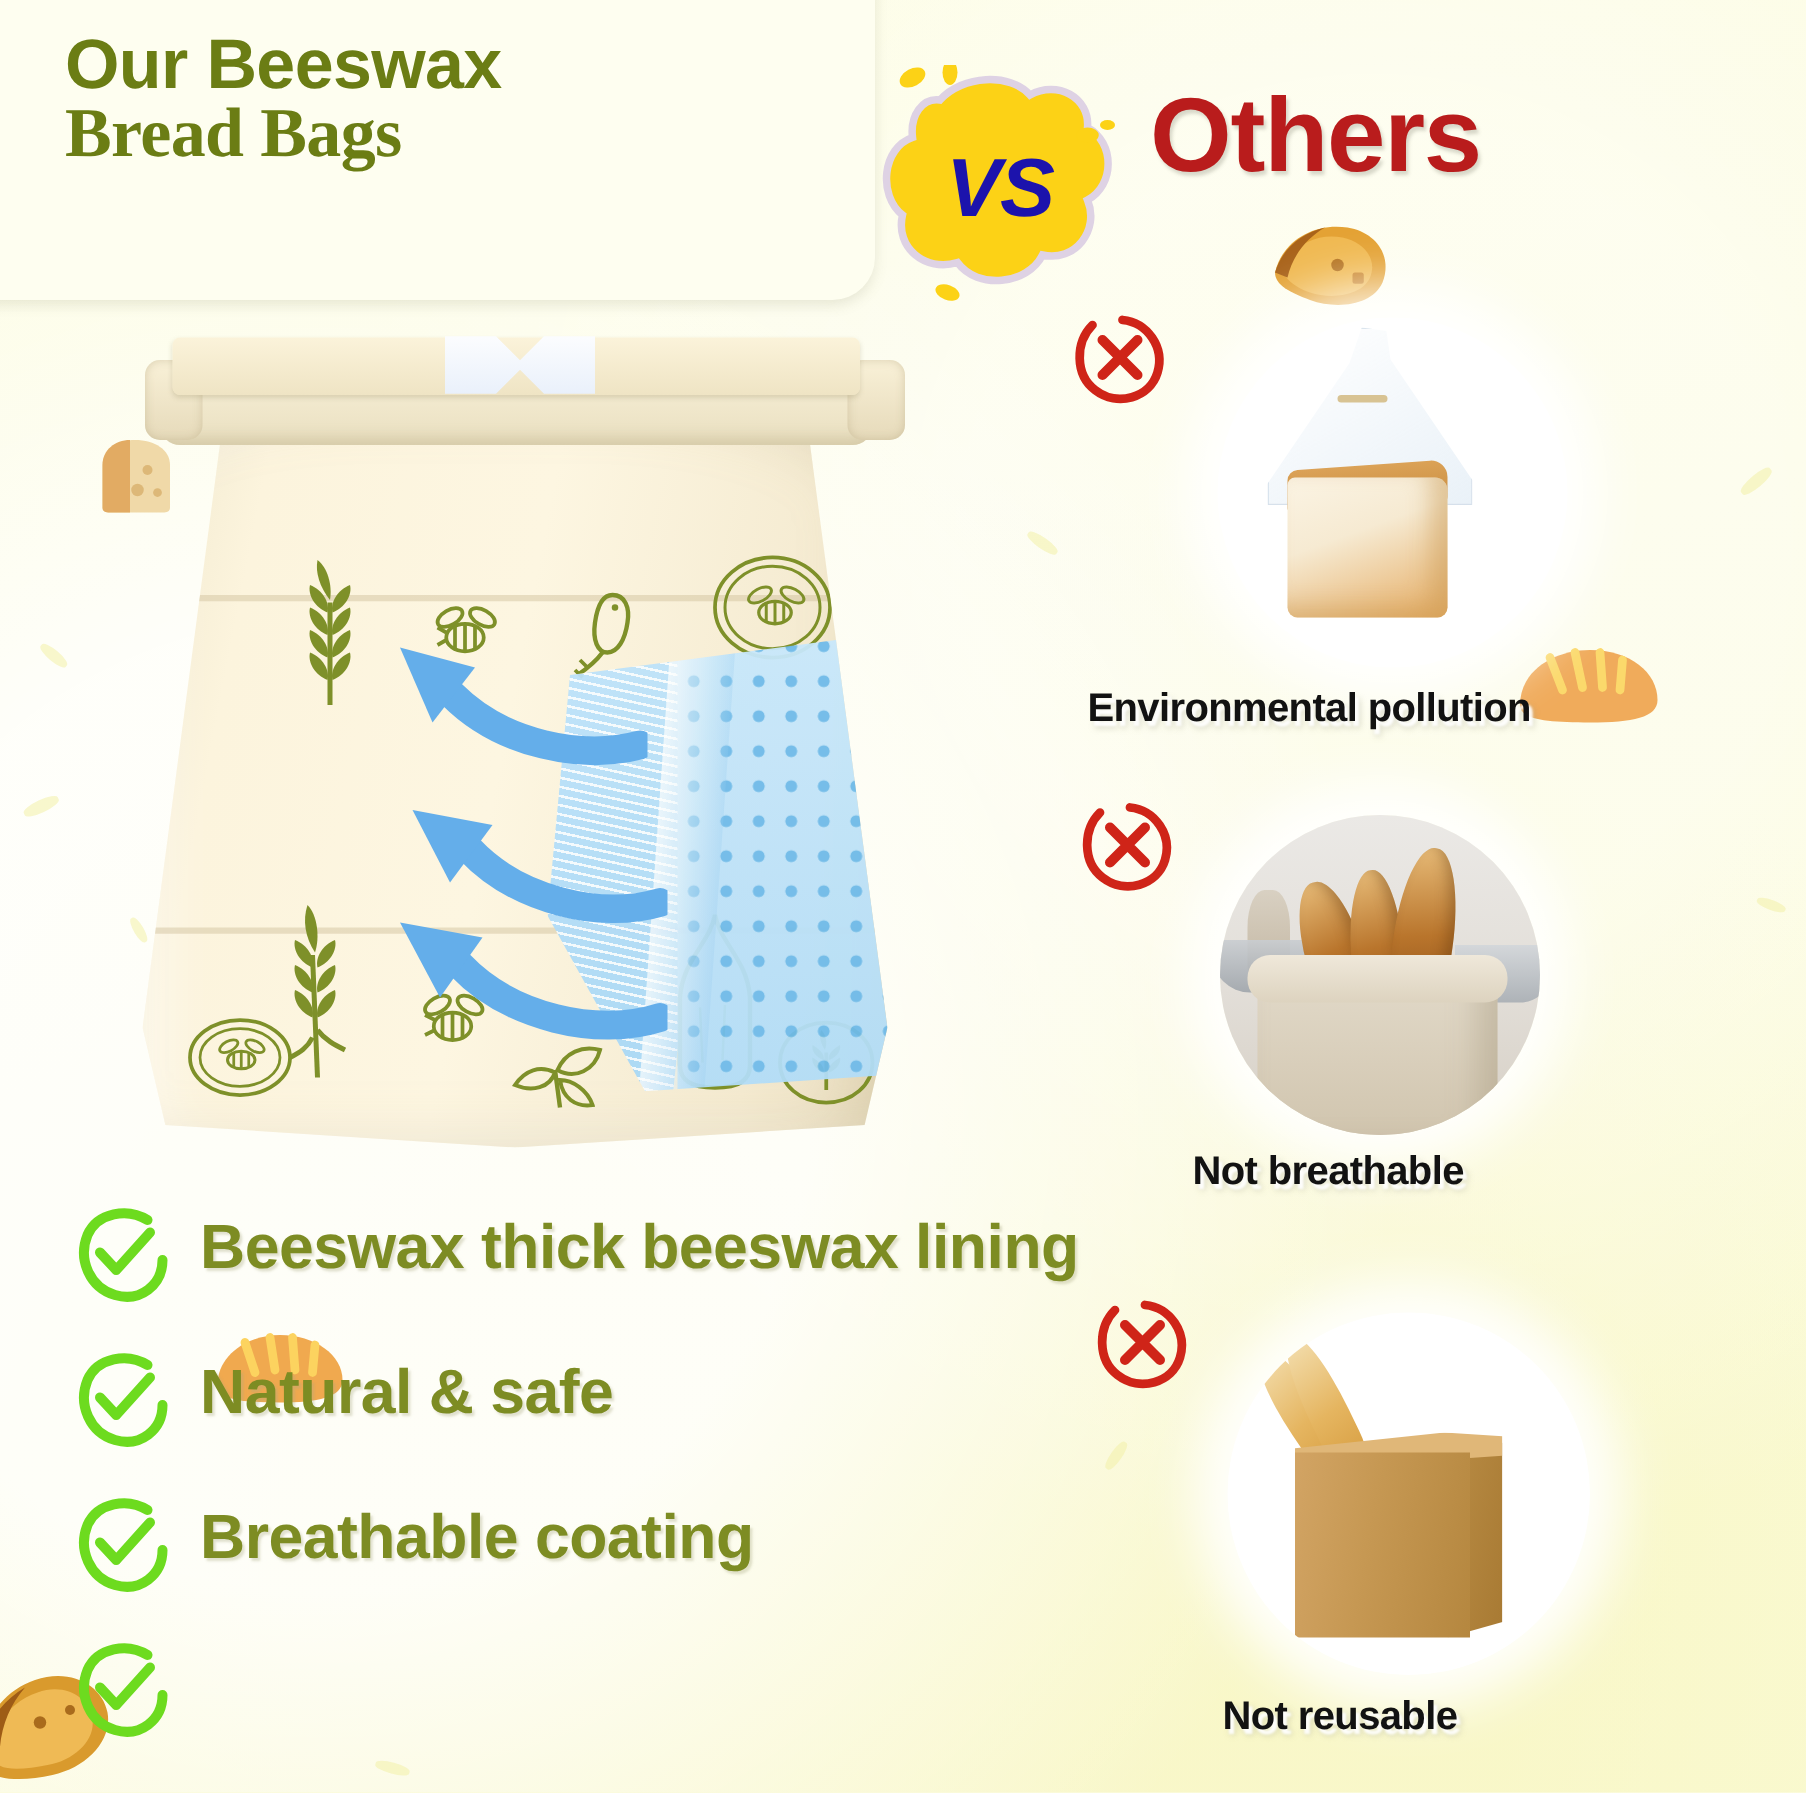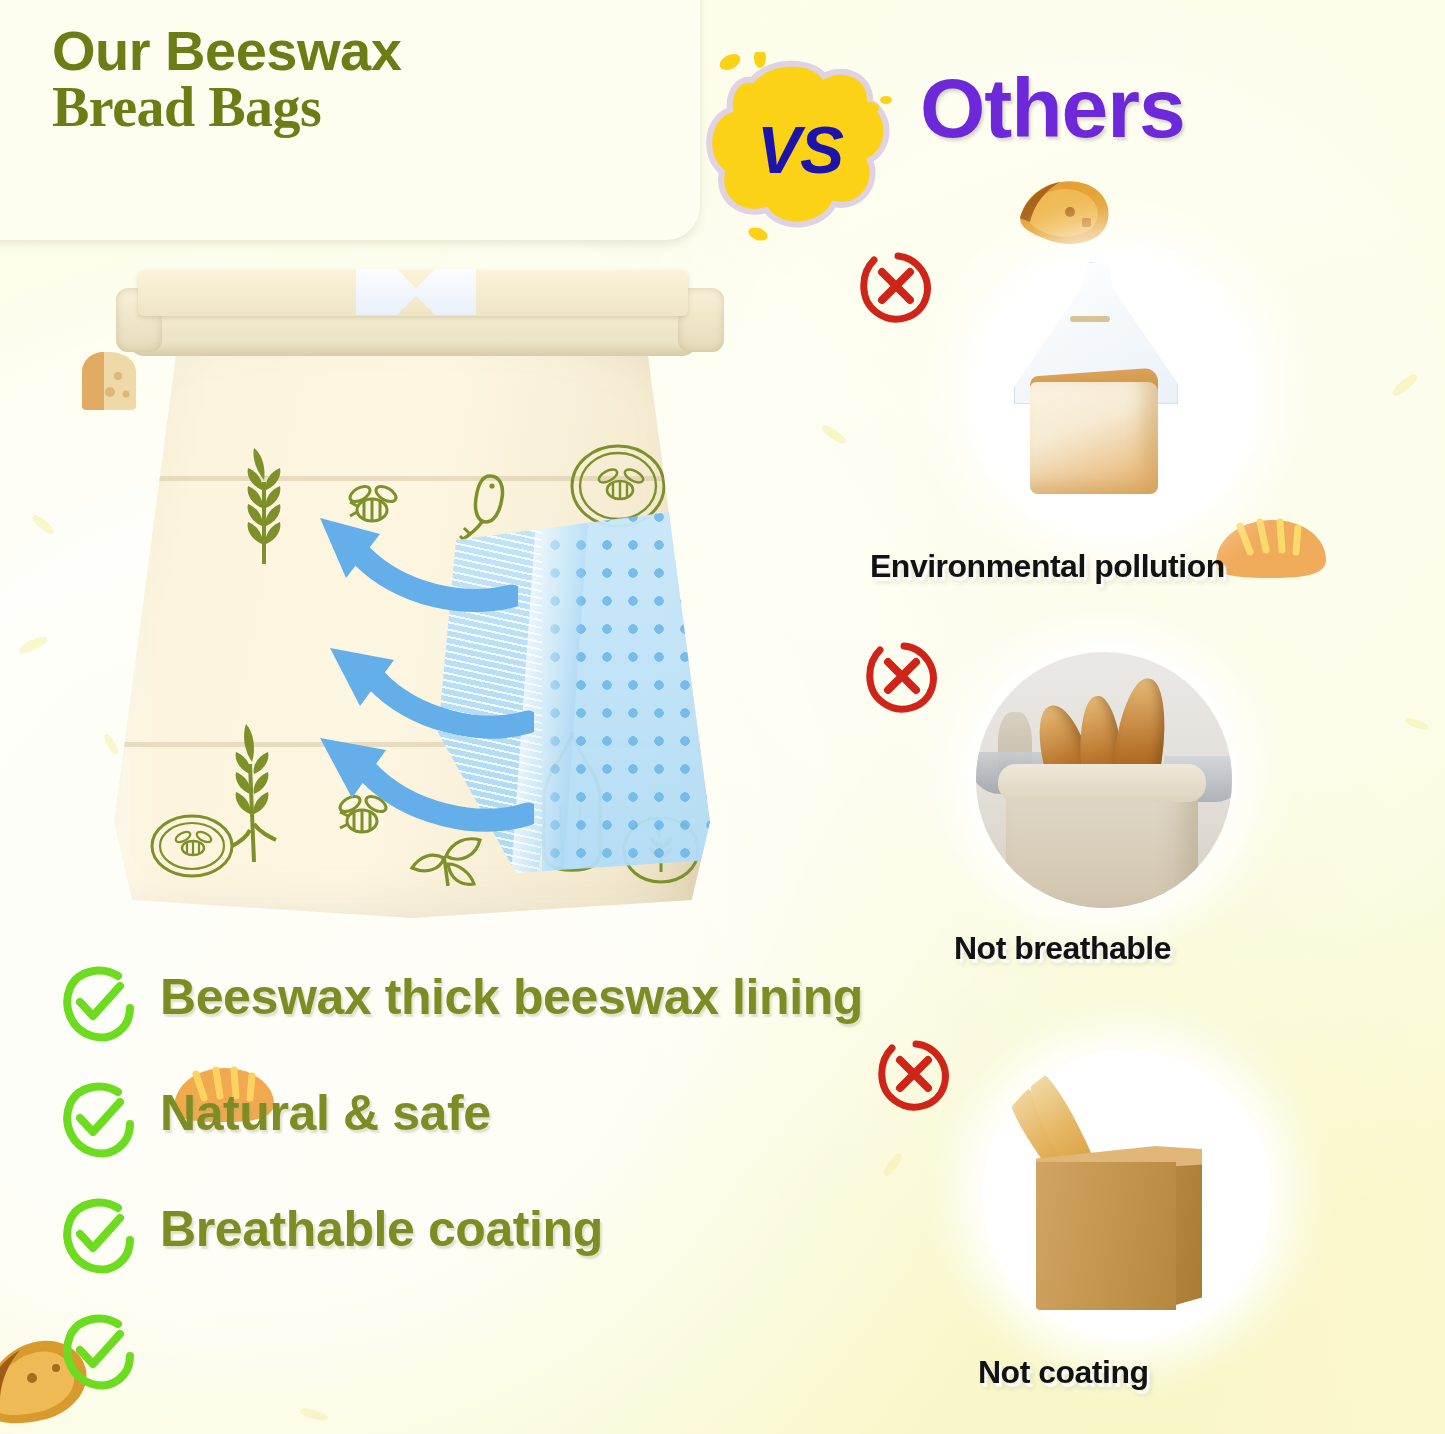--- a/index.html
+++ b/index.html
@@ -37,21 +37,21 @@
   .vs-label{
     position:absolute;left:0;top:0;width:200px;height:190px;
     display:flex;align-items:center;justify-content:center;
     color:#1c13ac;font-size:66px;font-weight:bold;font-style:italic;
     letter-spacing:-1px;padding-top:6px;box-sizing:border-box;
   }
 
   
   .others-head{
     position:absolute;left:920px;top:60px;
-    color:#6d28d9;font-size:84px;font-weight:bold;letter-spacing:-1px;
+    color:#b91c1c;font-size:84px;font-weight:bold;letter-spacing:-1px;
     text-shadow:2px 3px 3px rgba(120,120,100,.28);
   }
 
   
   .sprite{position:absolute;}
 
   
   .bag-stage{position:absolute;left:70px;top:240px;width:700px;height:710px;}
   .bag-body{
     position:absolute;left:38px;top:78px;width:608px;height:600px;
@@ -445,30 +445,30 @@
   <div class="photo p2" style="left:126px;top:14px;width:256px;height:256px">
     <div class="p2-tool"></div>
     <div class="p2-pot"></div>
     <div class="p2-pot2"></div>
     <div class="p2-br" style="left:66px;top:52px;width:46px;height:104px;transform:rotate(-16deg)"></div>
     <div class="p2-br" style="left:104px;top:44px;width:42px;height:112px;transform:rotate(-4deg)"></div>
     <div class="p2-br" style="left:140px;top:26px;width:48px;height:128px;transform:rotate(8deg)"></div>
     <div class="p2-bag"></div>
     <div class="p2-cuff"></div>
   </div>
-  <div class="con-txt" style="left:104px;top:292px">Not breathable</div>
+  <div class="con-txt" style="left:104px;top:280px">Not breathable</div>
 </div>
 
 <div class="con" style="left:850px;top:1036px;width:580px;height:380px">
   <svg class="xmark" viewBox="0 0 78 78" style="left:24px;top:0">
     <path d="M18 12 C4 26 4 52 20 64 C38 78 64 70 70 50 C76 30 62 10 42 8" stroke="#cf2418" stroke-width="7" fill="none" stroke-linecap="round"></path>
     <path d="M26 24 L54 52 M54 24 L26 52" stroke="#cf2418" stroke-width="8" stroke-linecap="round"></path>
   </svg>
   <div class="photo" style="left:132px;top:14px;width:290px;height:290px">
     <div class="p3-bgt" style="left:44px;top:22px;width:34px;height:118px;transform:rotate(-34deg)"></div>
     <div class="p3-bgt" style="left:62px;top:14px;width:32px;height:122px;transform:rotate(-26deg)"></div>
     <div class="p3-side"></div>
     <div class="p3-bg"></div>
     <div class="p3-lip"></div>
     <div class="p3-bag"></div>
   </div>
-  <div class="con-txt" style="left:128px;top:318px">Not coating</div>
+  <div class="con-txt" style="left:128px;top:318px">Not reusable</div>
 </div>
 
 </body></html>

